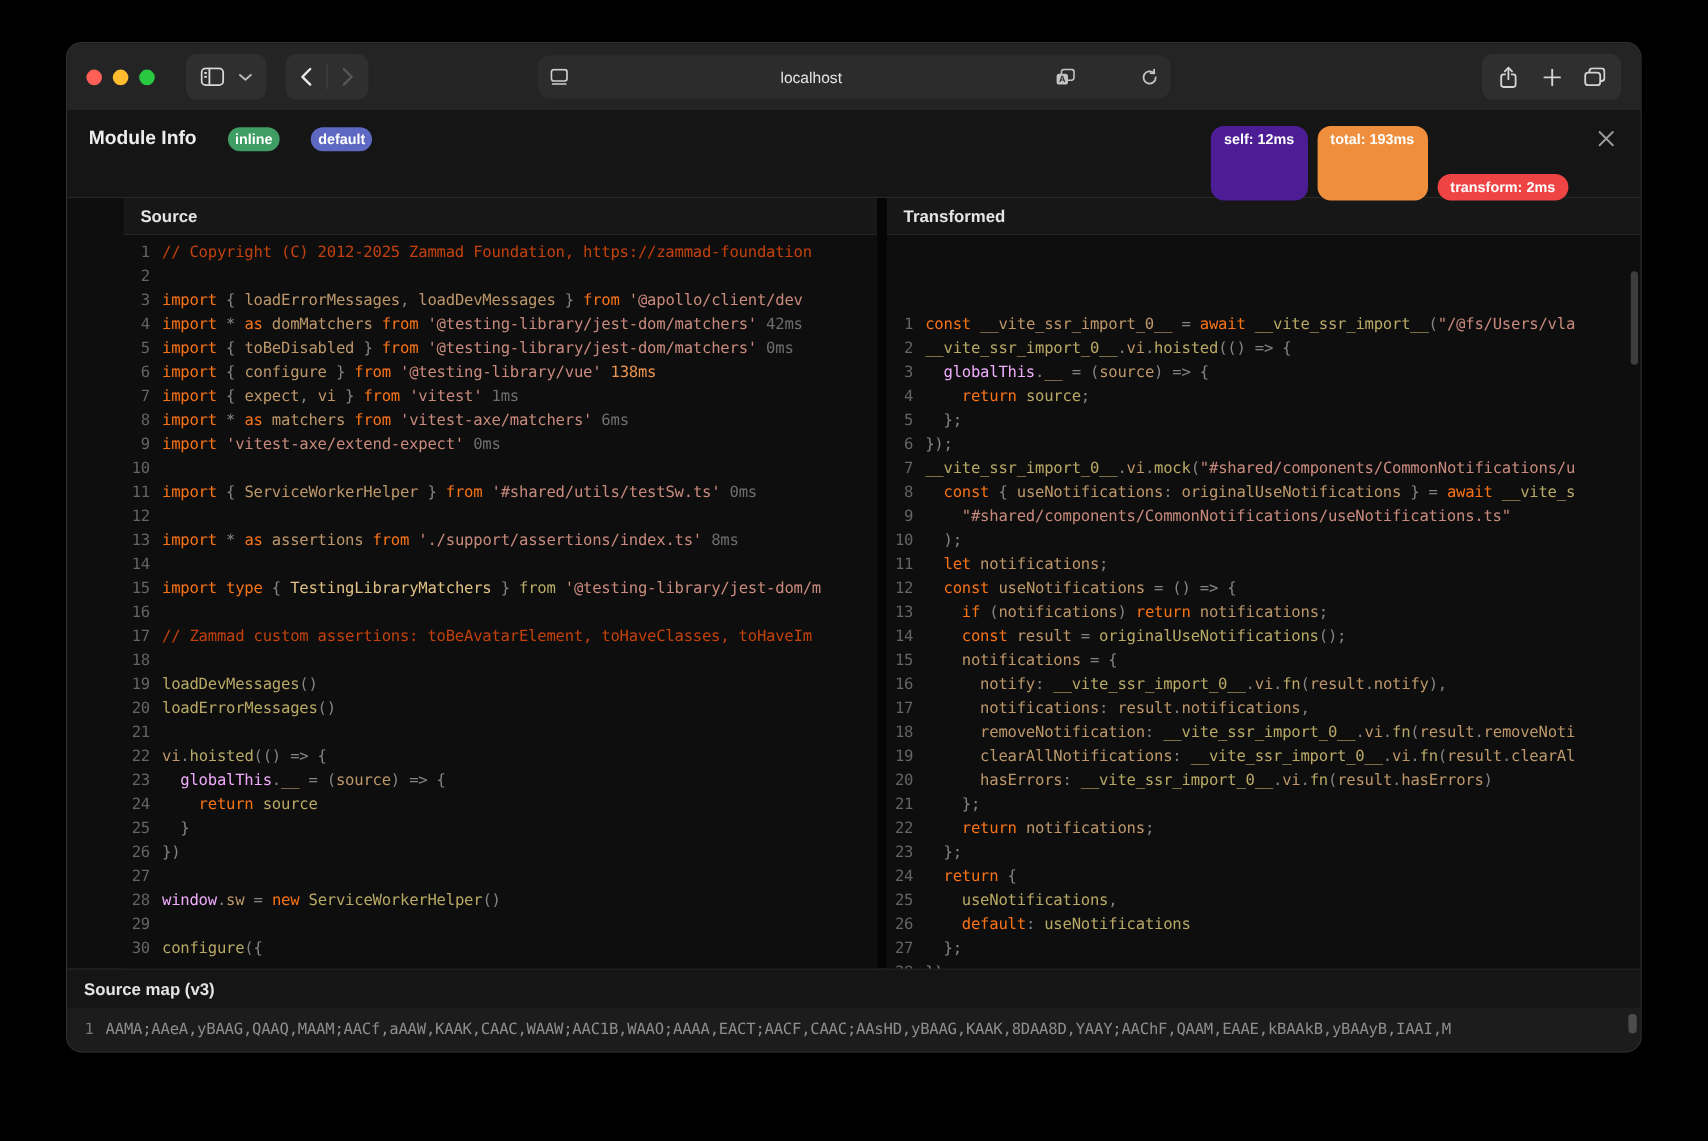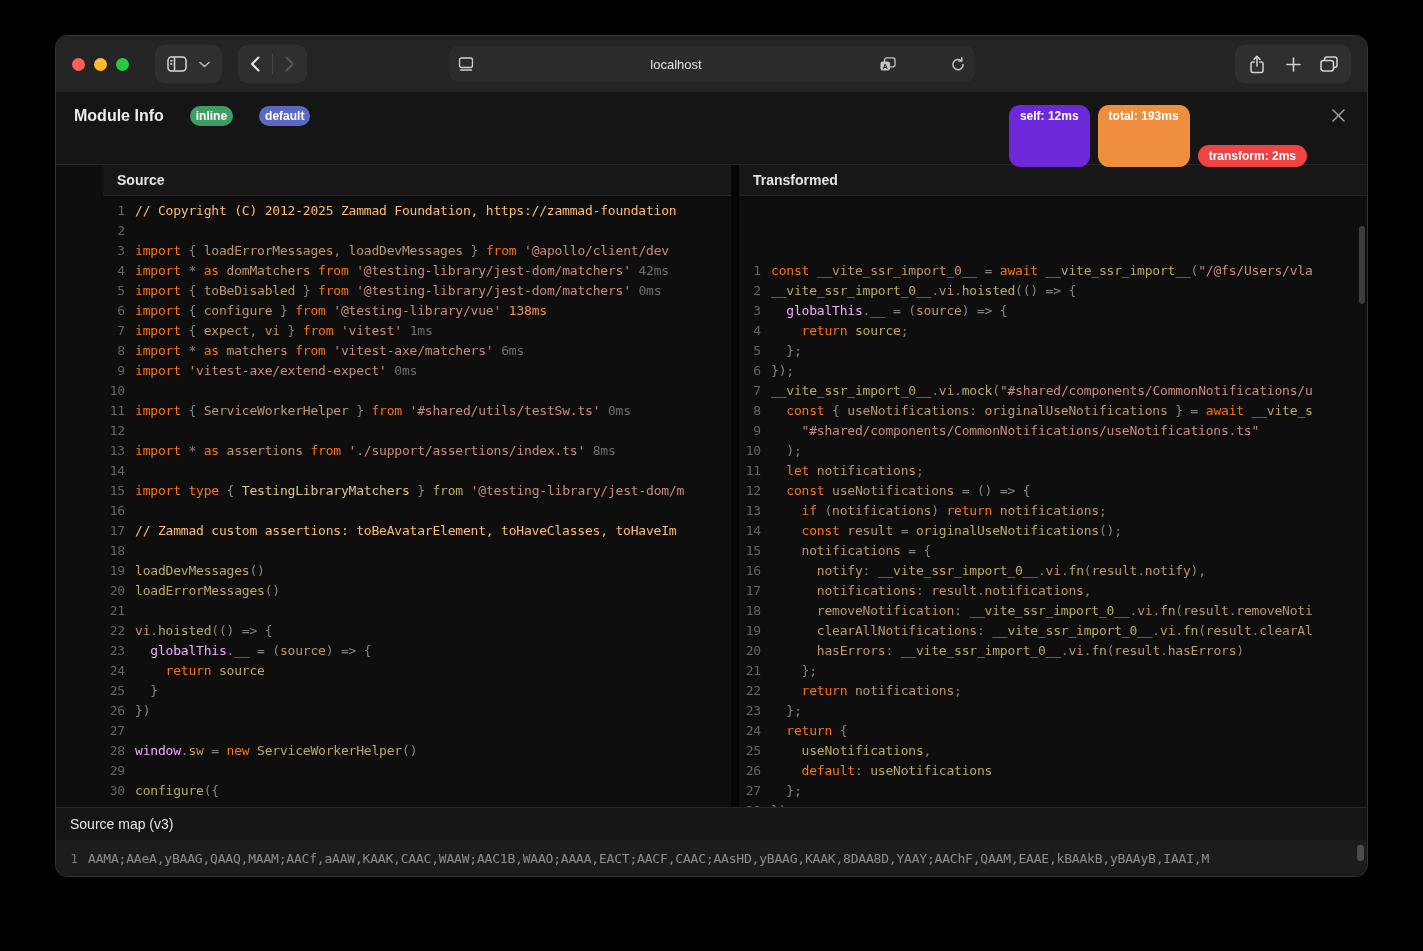--- a/index.html
+++ b/index.html
@@ -56,33 +56,33 @@
     line-height:20px; letter-spacing:-0.2px; white-space:pre; }
   .code-line { display:flex; height:20px; }
   .ln { flex:none; width:32px; text-align:right; padding-right:10px; color:#646464; }
   .code-text { white-space:pre; }
 
   .tk-k { color:#f97316; }           
   .tk-s { color:#c98a7d; }           
   .tk-f { color:#b8a965; }           
   .tk-v { color:#bd976a; }           
   .tk-p { color:#848484; }           
-  .tk-c { color:#fdba74; }           
+  .tk-c { color:#c2410c; }           
   .tk-t { color:#6e6e6e; }           
   .tk-o { color:#ec9550; }           
   .tk-w { color:#f0abfc; }           
   .tk-y { color:#dfc184; }           
 
   .vscroll { position:absolute; right:2px; top:30px; width:6px; height:78px;
     background:#3d3d3e; border-radius:3px; }
 
   
   .map-header { height:31px; flex:none; background:#151515;
     border-top:1px solid #272727; display:flex; align-items:center;
-    padding:16px 14px; font-size:14px; font-weight:normal; color:#e4e4e4; }
+    padding:16px 14px; font-size:14px; font-weight:bold; color:#e4e4e4; }
   .map-row { height:36px; flex:none; background:#1c1c1c; display:flex;
     align-items:center; overflow:hidden; position:relative;
     font-family:"DejaVu Sans Mono", monospace; font-size:13px;
     letter-spacing:-0.2px; white-space:pre; }
   .map-ln { flex:none; width:32px; text-align:right; padding-right:10px; color:#777; }
   .map-text { color:#8e8e8e; }
   .map-thumb { position:absolute; right:3px; top:5px; width:7px; height:16px;
     background:#4c4c4c; border-radius:3px; }
 
   svg { display:block; }
@@ -176,21 +176,21 @@
     </div>
   </div>
 
   <div class="mod-header">
     <div class="mod-title-row">
       <span class="mod-title">Module Info</span>
       <span class="badge" style="background: rgb(63, 158, 99);">inline</span>
       <span class="badge" style="background: rgb(93, 104, 195);">default</span>
     </div>
     <div class="timings">
-      <span class="pill" style="background: #6d28d9;">self: 12ms</span>
+      <span class="pill" style="background: #4c1d95;">self: 12ms</span>
       <span class="pill" style="background: rgb(239, 142, 61);">total: 193ms</span>
       <span class="pill" style="background: #ef4444; margin-top: 40px;">transform: 2ms</span>
     </div>
     <span class="close-btn">
       <svg width="15" height="15" viewBox="0 0 15 15">
         <line x1="2" y1="2" x2="13" y2="13" stroke="#9c9c9c" stroke-width="1.6" stroke-linecap="round"></line>
         <line x1="13" y1="2" x2="2" y2="13" stroke="#9c9c9c" stroke-width="1.6" stroke-linecap="round"></line>
       </svg>
     </span>
   </div>

